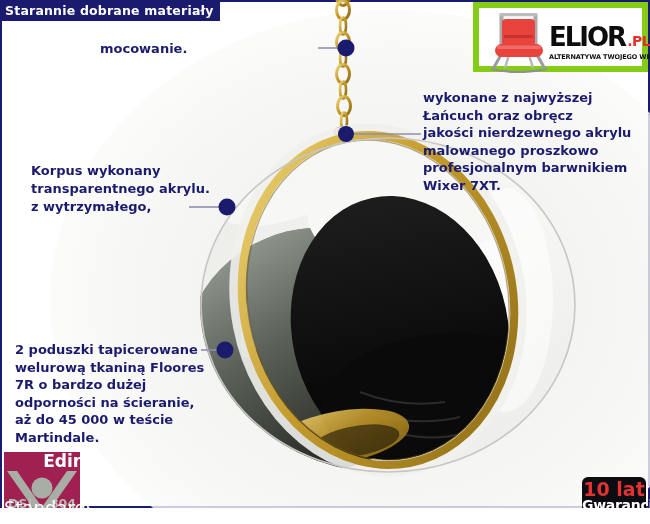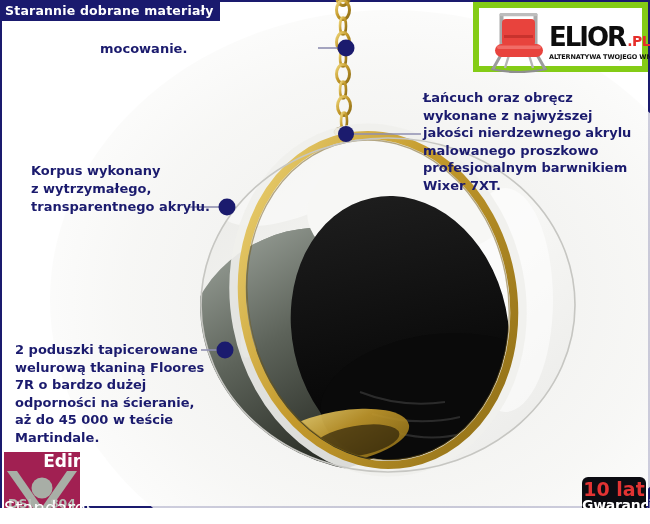--- a/index.html
+++ b/index.html
@@ -148,32 +148,32 @@
     </g>
   </svg>
 
   <div class="titlebar">Starannie dobrane materiały</div>
 
   <div class="ann ann-mounting">
     <span class="ln">mocowanie.</span>
   </div>
 
   <div class="ann ann-chain">
+    <span class="ln">wykonane z najwyższej</span>
     <span class="ln">Łańcuch oraz obręcz</span>
-    <span class="ln">wykonane z najwyższej</span>
     <span class="ln">jakości nierdzewnego akrylu</span>
     <span class="ln">malowanego proszkowo</span>
     <span class="ln">profesjonalnym barwnikiem</span>
     <span class="ln">Wixer 7XT.</span>
   </div>
 
   <div class="ann ann-body">
     <span class="ln">Korpus wykonany</span>
+    <span class="ln">transparentnego akrylu.</span>
     <span class="ln">z wytrzymałego,</span>
-    <span class="ln">transparentnego akrylu.</span>
   </div>
 
   <div class="ann ann-cushions">
     <span class="ln">2 poduszki tapicerowane</span>
     <span class="ln">welurową tkaniną Floores</span>
     <span class="ln">7R o bardzo dużej</span>
     <span class="ln">odporności na ścieranie,</span>
     <span class="ln">aż do 45 000 w teście</span>
     <span class="ln">Martindale.</span>
   </div>

